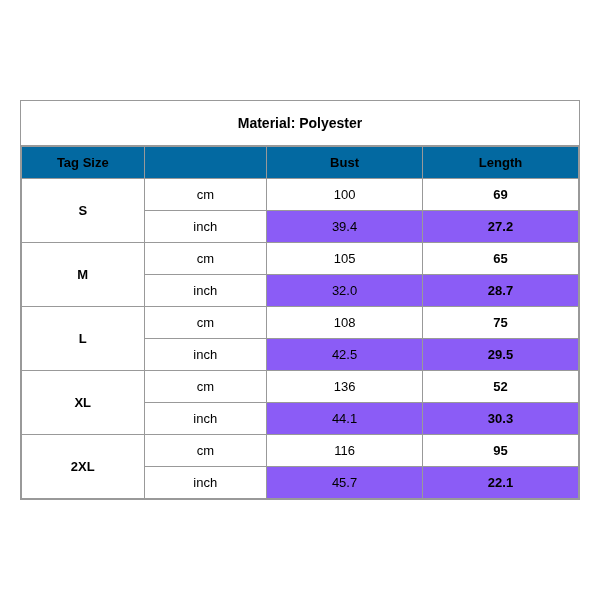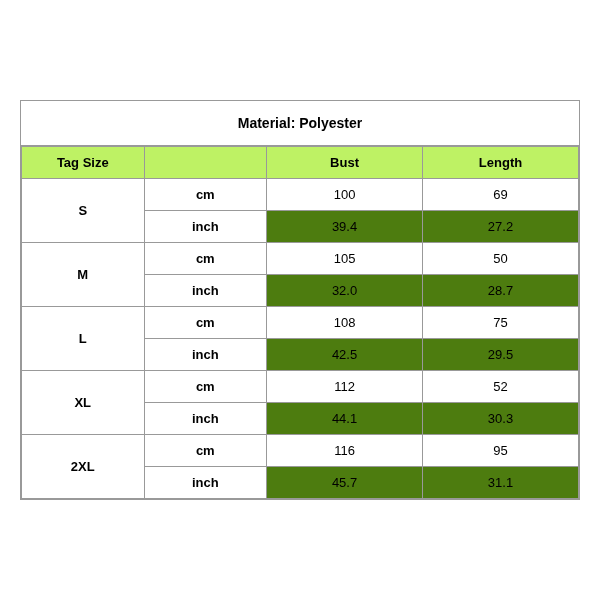--- a/index.html
+++ b/index.html
@@ -39,47 +39,48 @@
 
     td, th {
       border: 1px solid #999;
       text-align: center;
       padding: 8px 6px;
     }
 
     .header-row th {
       font-weight: bold;
       font-size: 13px;
-      background: #bef264;
+      background: #0369a1;
     }
 
     .tag-size-cell {
       font-weight: bold;
       vertical-align: middle;
     }
 
     .unit-cell {
-      font-weight: bold;
+      font-weight: normal;
     }
 
     .shaded {
-      background-color: #4d7c0f;
+      background-color: #8b5cf6;
     }
 
     .col-tag {
       width: 22%;
     }
     .col-unit {
       width: 22%;
     }
     .col-bust {
       width: 28%;
     }
     .col-length {
       width: 28%;
+      font-weight: bold;
     }
   </style>
 </head>
 <body>
 
 <div class="container">
   <div class="title-row">Material: Polyester</div>
   <table>
     <thead>
       <tr class="header-row">
@@ -98,55 +99,55 @@
         </tr>
         <tr>
           <td class="col-unit unit-cell">inch</td>
           <td class="col-bust shaded">39.4</td>
           <td class="col-length shaded">27.2</td>
         </tr>
         <tr>
           <td class="col-tag tag-size-cell" rowspan="2">M</td>
           <td class="col-unit unit-cell">cm</td>
           <td class="col-bust">105</td>
-          <td class="col-length">50</td>
+          <td class="col-length">65</td>
         </tr>
         <tr>
           <td class="col-unit unit-cell">inch</td>
           <td class="col-bust shaded">32.0</td>
           <td class="col-length shaded">28.7</td>
         </tr>
         <tr>
           <td class="col-tag tag-size-cell" rowspan="2">L</td>
           <td class="col-unit unit-cell">cm</td>
           <td class="col-bust">108</td>
           <td class="col-length">75</td>
         </tr>
         <tr>
           <td class="col-unit unit-cell">inch</td>
           <td class="col-bust shaded">42.5</td>
           <td class="col-length shaded">29.5</td>
         </tr>
         <tr>
           <td class="col-tag tag-size-cell" rowspan="2">XL</td>
           <td class="col-unit unit-cell">cm</td>
-          <td class="col-bust">112</td>
+          <td class="col-bust">136</td>
           <td class="col-length">52</td>
         </tr>
         <tr>
           <td class="col-unit unit-cell">inch</td>
           <td class="col-bust shaded">44.1</td>
           <td class="col-length shaded">30.3</td>
         </tr>
         <tr>
           <td class="col-tag tag-size-cell" rowspan="2">2XL</td>
           <td class="col-unit unit-cell">cm</td>
           <td class="col-bust">116</td>
           <td class="col-length">95</td>
         </tr>
         <tr>
           <td class="col-unit unit-cell">inch</td>
           <td class="col-bust shaded">45.7</td>
-          <td class="col-length shaded">31.1</td>
+          <td class="col-length shaded">22.1</td>
         </tr>
       </tbody>
   </table>
 </div>
 
 </body></html>

